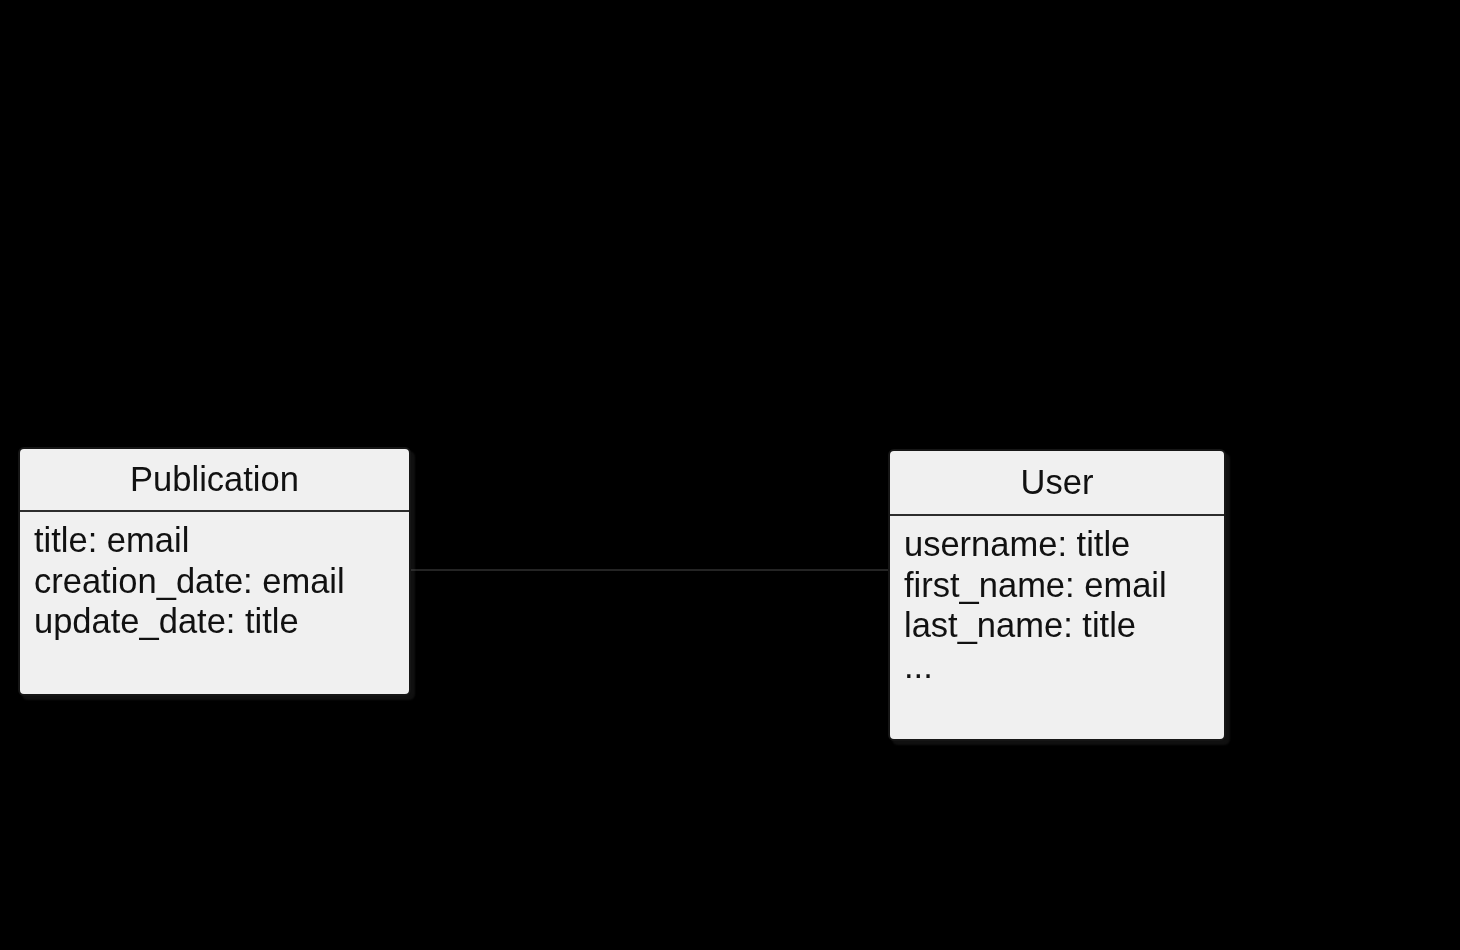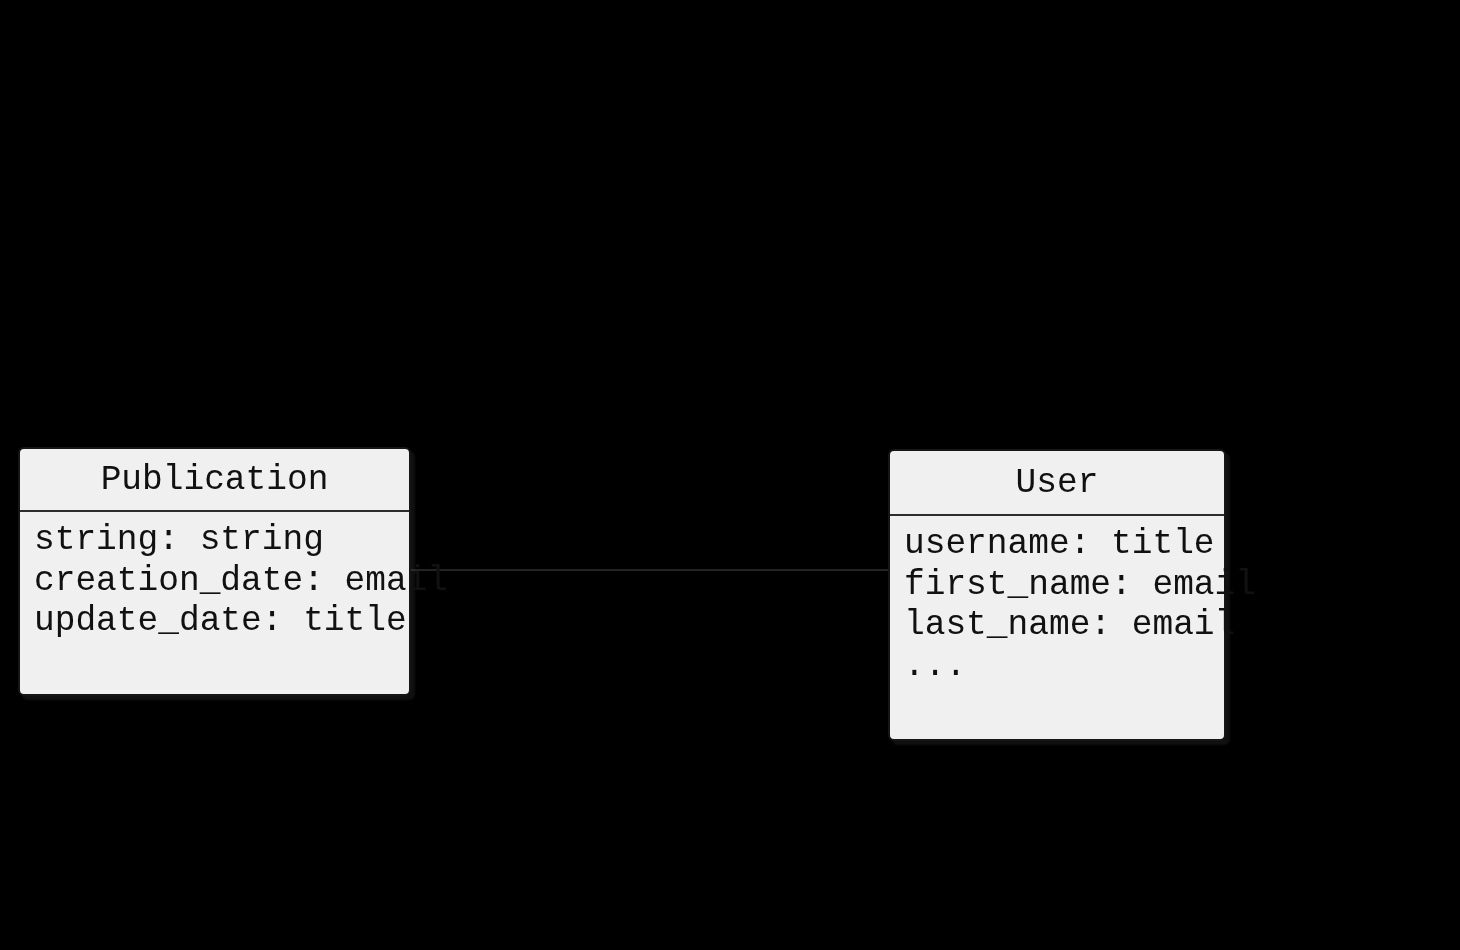--- a/index.html
+++ b/index.html
@@ -6,21 +6,21 @@
     margin: 0;
     padding: 0;
     background: #000000;
   }
   .canvas {
     position: relative;
     width: 1460px;
     height: 908px;
     background: #000000;
     overflow: hidden;
-    font-family: Liberation Mono, monospace;
+    font-family: Liberation Sans, sans-serif;
   }
   .class-node {
     position: absolute;
     box-sizing: border-box;
     background: #f0f0f0;
     color: #111111;
     border: 2px solid #161616;
     border-radius: 6px;
     box-shadow: 4px 4px 2px rgba(90, 90, 90, 0.18);
   }
@@ -70,29 +70,29 @@
 </head>
 <body>
 
 <div class="canvas">
 
   <div class="association-edge"></div>
 
   <div class="class-node node-publication">
     <div class="node-title">Publication</div>
     <div class="node-attrs">
-      <div class="attr-row">string: string</div>
+      <div class="attr-row">title: email</div>
       <div class="attr-row">creation_date: email</div>
       <div class="attr-row">update_date: title</div>
     </div>
   </div>
 
   <div class="class-node node-user">
     <div class="node-title">User</div>
     <div class="node-attrs">
       <div class="attr-row">username: title</div>
       <div class="attr-row">first_name: email</div>
-      <div class="attr-row">last_name: email</div>
+      <div class="attr-row">last_name: title</div>
       <div class="attr-row">...</div>
     </div>
   </div>
 
 </div>
 
 </body></html>

